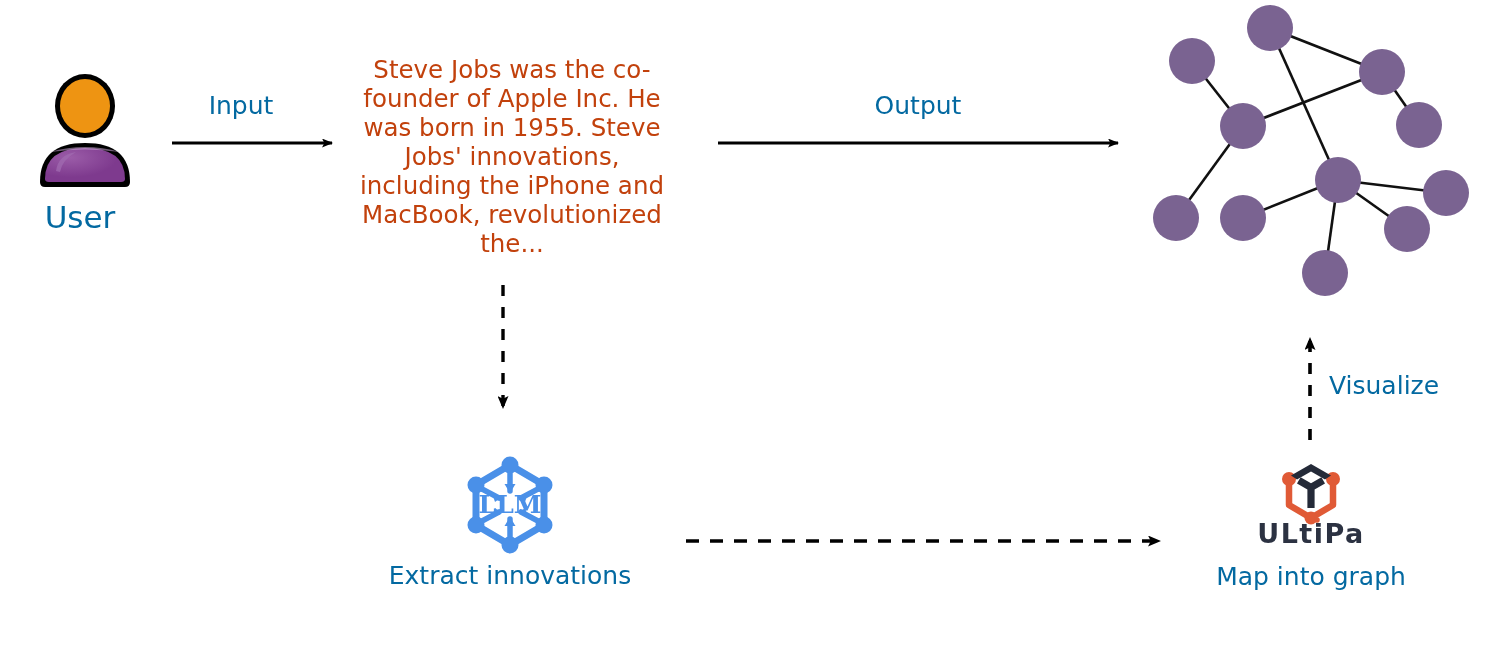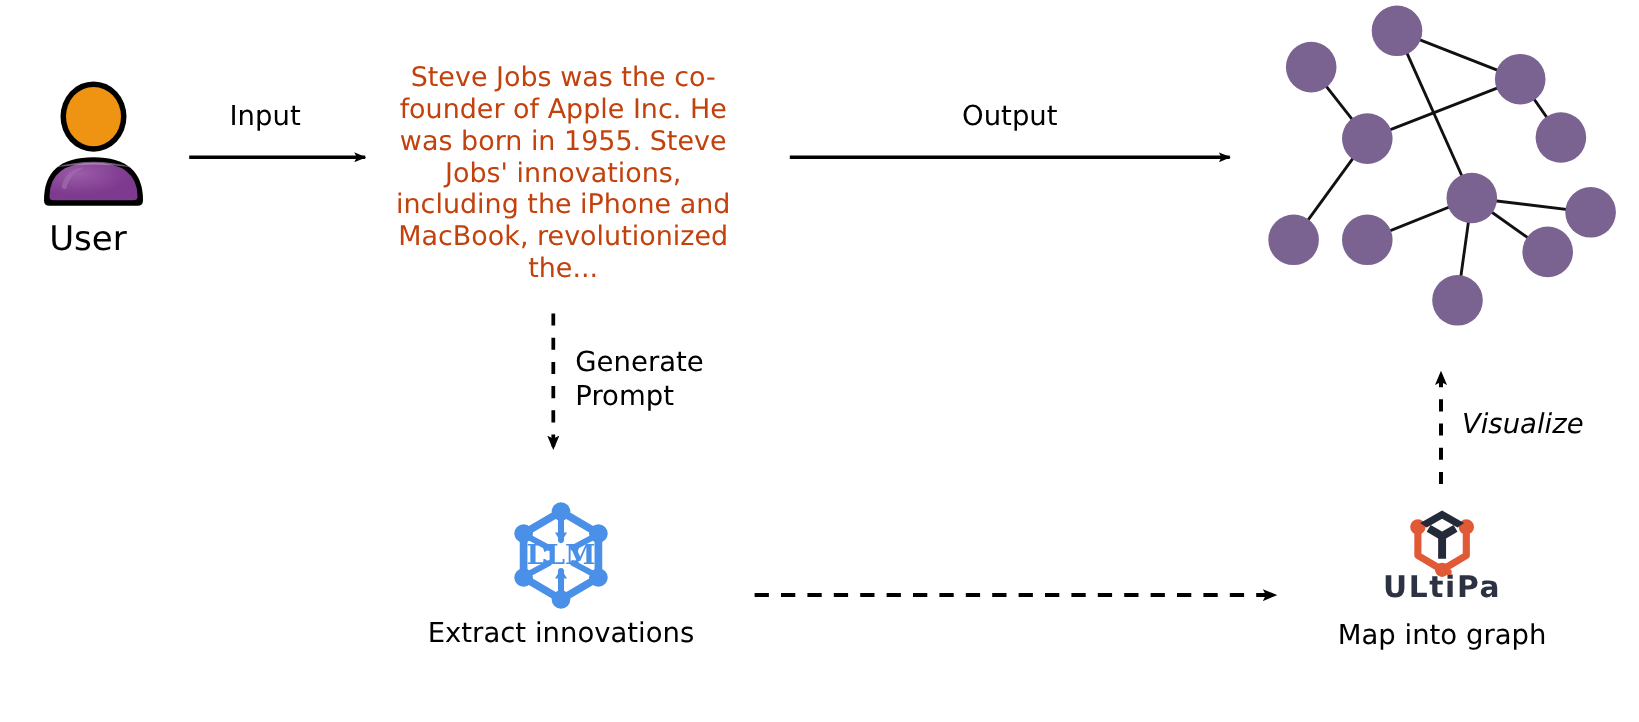--- a/index.html
+++ b/index.html
@@ -19,21 +19,21 @@
   }
   .svg-layer {
     position: absolute;
     left: 0;
     top: 0;
     width: 1490px;
     height: 656px;
   }
   .lbl {
     position: absolute;
-    color: #000000;
+    color: #0369a1;
     font-size: 25px;
     white-space: nowrap;
     line-height: 1.25;
   }
   .lbl-center {
     text-align: center;
     transform: translateX(-50%);
   }
   #user-label {
     left: 80px;
@@ -55,21 +55,20 @@
     text-align: left;
     transform: none;
     width: 160px;
     white-space: normal;
   }
   #visualize-label {
     left: 1329px;
     top: 370px;
     text-align: left;
     transform: none;
-    font-style: italic;
   }
   #relation-label {
     left: 920px;
     top: 488px;
   }
   #extract-label {
     left: 510px;
     top: 560px;
   }
   #map-label {
@@ -218,22 +217,20 @@
       <circle cx="1317" cy="520" r="2.8" fill="#E05A36"></circle>
     </g>
   </svg>
 
   <div class="lbl lbl-center" id="user-label">User</div>
 
   <div class="lbl lbl-center" id="input-label">Input</div>
 
   <div class="lbl lbl-center" id="output-label">Output</div>
 
-  <div class="lbl" id="generate-prompt-label">Generate
-Prompt</div>
 
   <div class="lbl" id="visualize-label">Visualize</div>
 
 
   <div class="lbl lbl-center" id="extract-label">Extract innovations</div>
 
   <div class="lbl lbl-center" id="map-label">Map into graph</div>
 
   <div id="prompt-text">Steve Jobs was the co-founder of Apple Inc. He was born in 1955. Steve Jobs' innovations, including the iPhone and MacBook, revolutionized the...</div>
 

